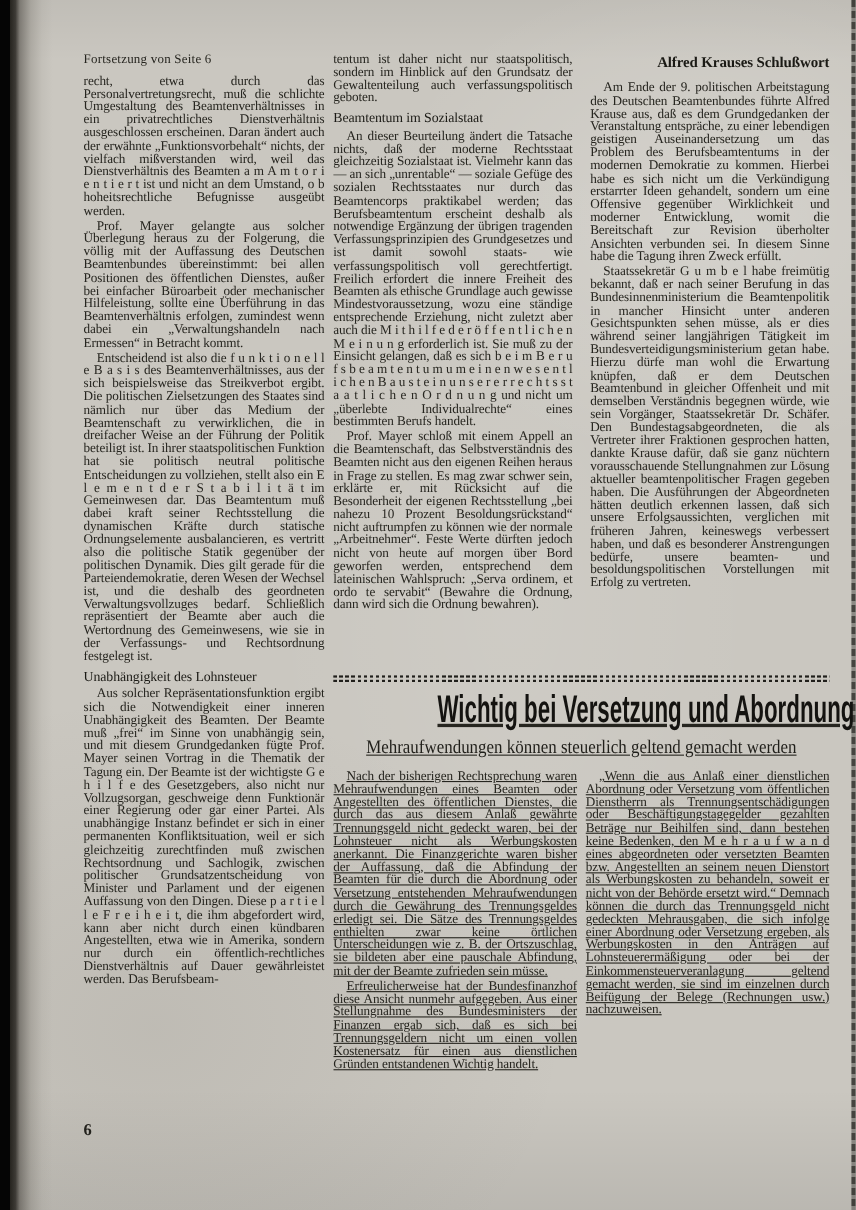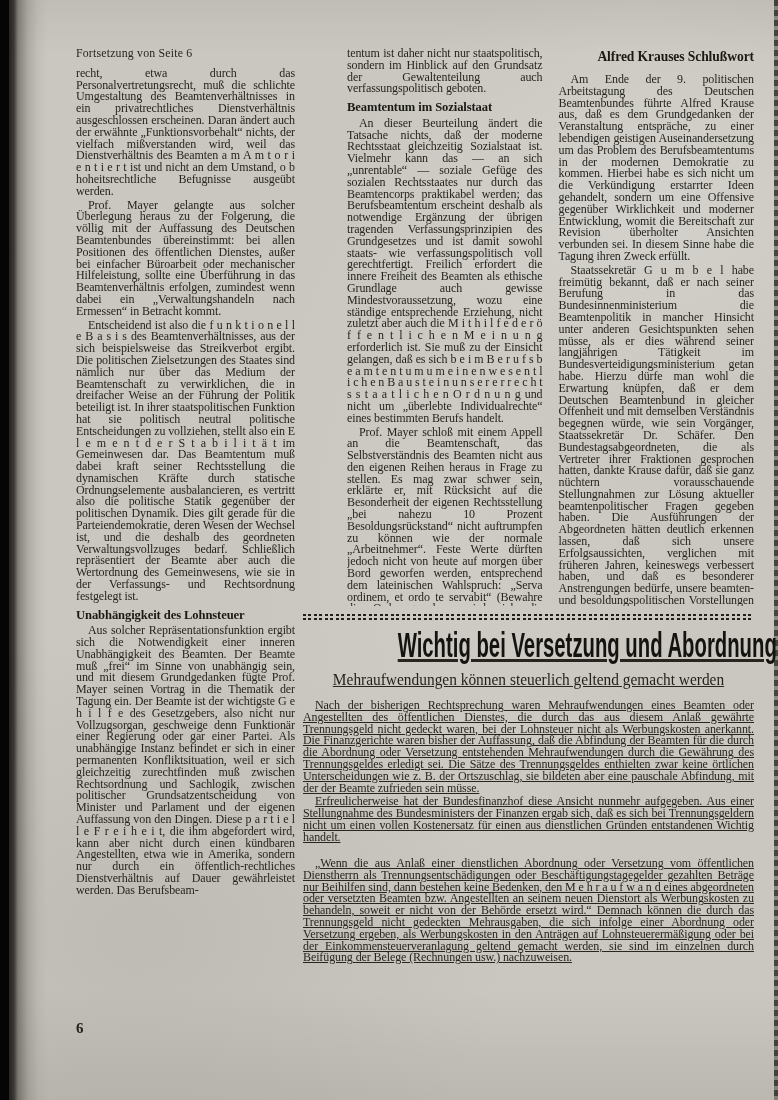--- a/index.html
+++ b/index.html
@@ -36,27 +36,27 @@
     display:flex;gap:8px;
   }
   .col{
     text-align:justify;
     font-size:12px;line-height:11.8px;
     letter-spacing:-0.1px;
     hyphens:auto;-webkit-hyphens:auto;overflow-wrap:break-word;
   }
   .col1{width:219px;flex:none;height:990px;overflow:hidden;}
   .rightregion{flex:1;min-width:0;display:flex;flex-direction:column;}
-  .a1row{display:flex;gap:16px;height:558px;overflow:hidden;margin-left:44px;}
+  .a1row{display:flex;gap:16px;height:558px;overflow:hidden;}
   .a1row .col{flex:1;min-width:0;}
   
   .note{font-size:11.8px;margin:0 0 8px 0;text-align:left;letter-spacing:0.2px;}
   p.p,p.pc{margin:0 0 2px 0;}
   p.p{text-indent:12px;}
-  h3.h{font-size:12.6px;line-height:13.6px;font-weight:bold;margin:6px 0 3px 0;text-align:left;color:#1b1a15;}
+  h3.h{font-size:12.6px;line-height:13.6px;font-weight:normal;margin:6px 0 3px 0;text-align:left;color:#1b1a15;}
   h3.hc{font-size:13.6px;line-height:14px;font-weight:bold;margin:2px 0 10px 0;text-align:right;color:#1b1a15;}
   
   .art2{margin-top:6px;text-decoration:underline;}
   .divider{
     height:6px;margin:2px 0 2px 0;
     background:
       repeating-linear-gradient(90deg,#201f1b 0 3px,transparent 3px 5.5px) top left/100% 2.2px no-repeat,
       repeating-linear-gradient(90deg,#201f1b 0 3px,transparent 3px 5.5px) bottom left/100% 2.2px no-repeat;
   }
   .headline{
@@ -64,21 +64,21 @@
     font-family:"Liberation Sans","DejaVu Sans",sans-serif;
     font-weight:bold;font-size:35px;line-height:38px;color:#141310;
     transform:scaleX(0.58);transform-origin:50% 50%;
     letter-spacing:0px;
   }
   .subtitle{
     margin:4px 0 0 0;text-align:center;white-space:nowrap;
     font-size:17.5px;line-height:22px;color:#201f1a;
     transform:scaleX(0.88);transform-origin:50% 50%;
   }
-  .a2cols{display:flex;gap:8px;margin-top:10px;height:308px;overflow:hidden;flex-direction:column;}
+  .a2cols{display:flex;gap:8px;margin-top:10px;height:308px;overflow:hidden;}
   .a2cols .col{flex:1;min-width:0;}
   .pagenum{
     position:absolute;left:76px;top:1020px;
     font-size:15px;font-weight:bold;color:#23221d;
   }
 </style>
 </head>
 <body>
 
 <div class="page">

